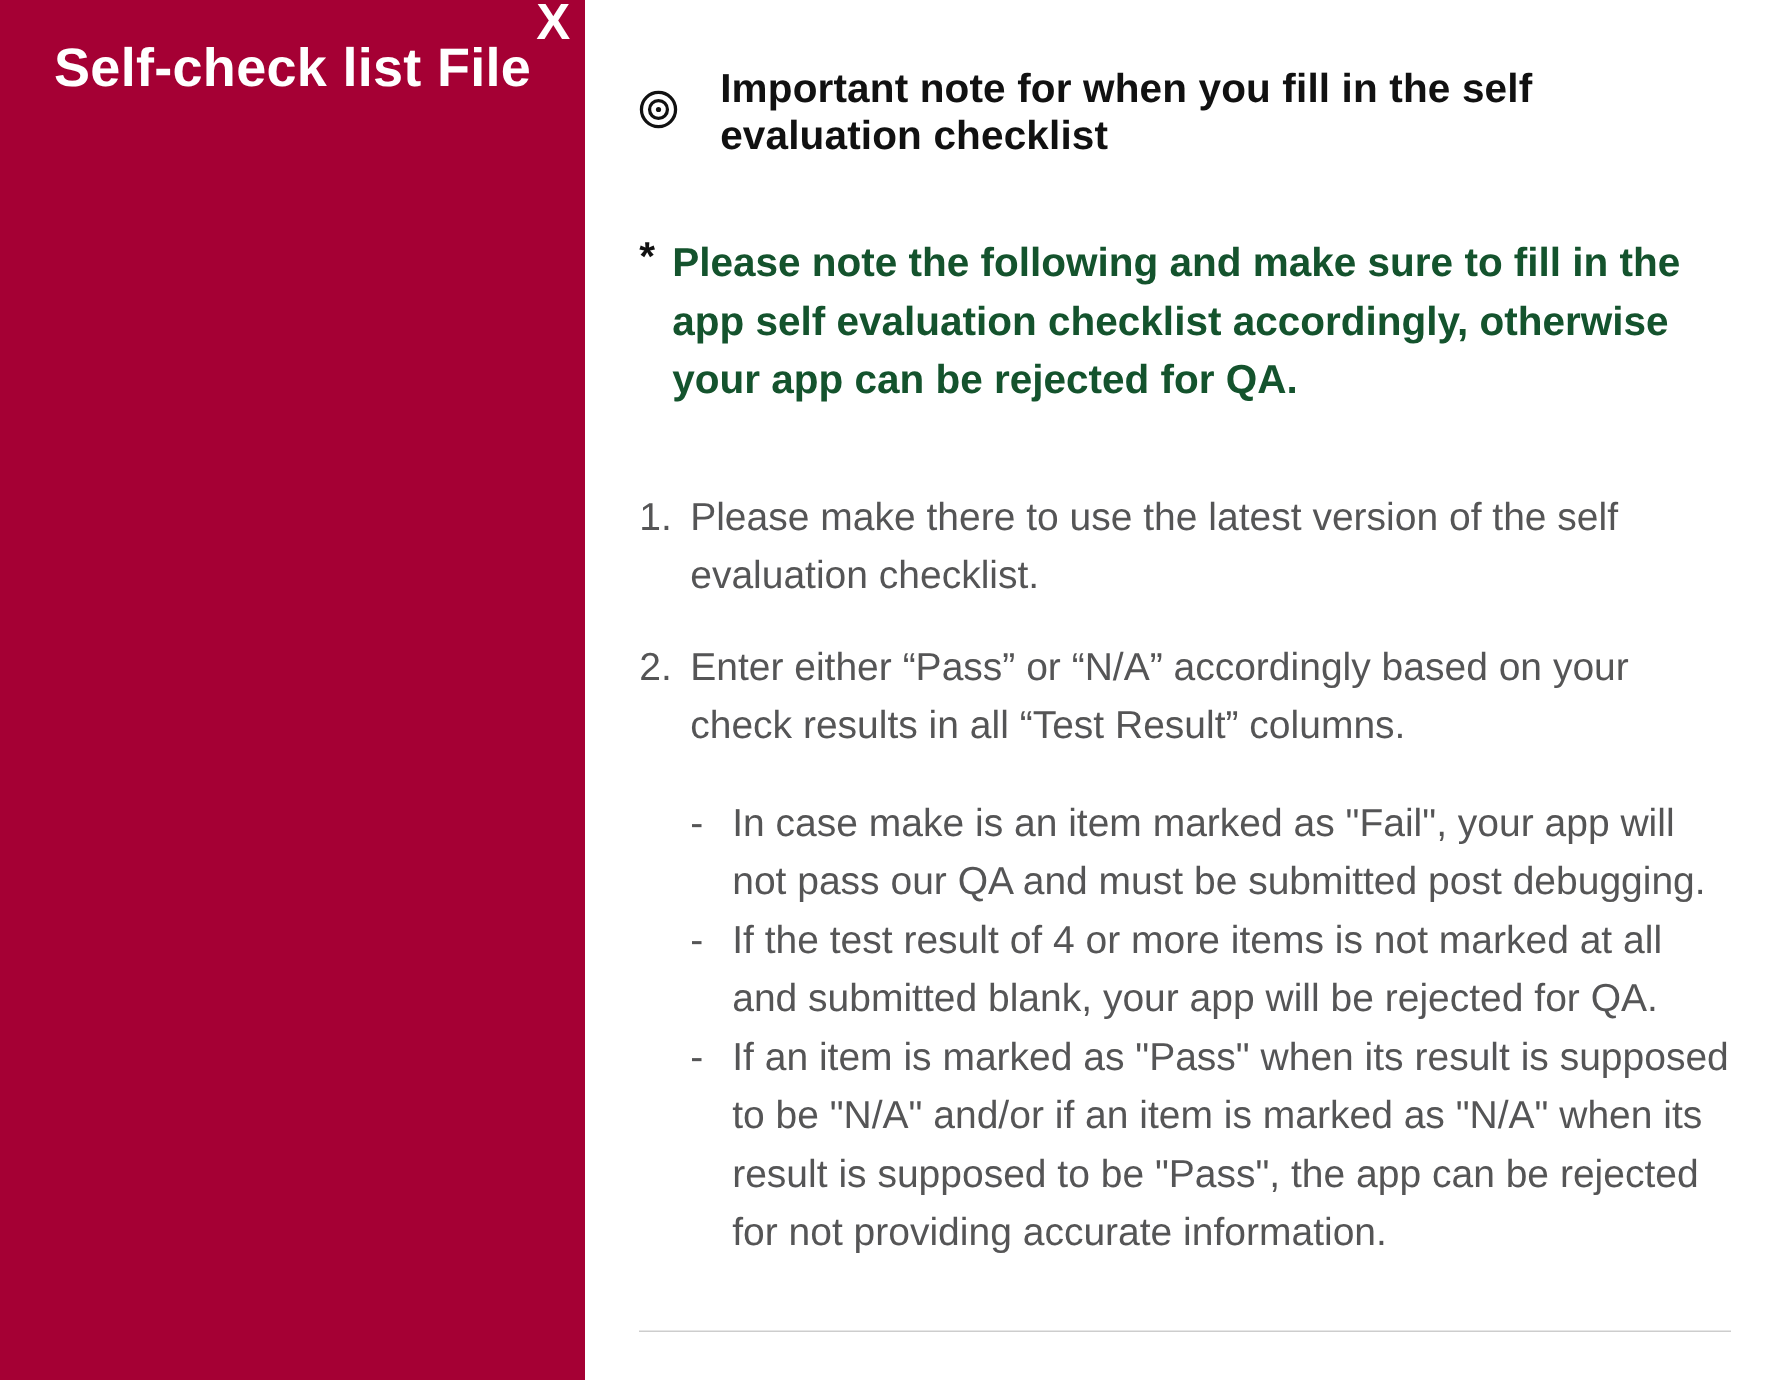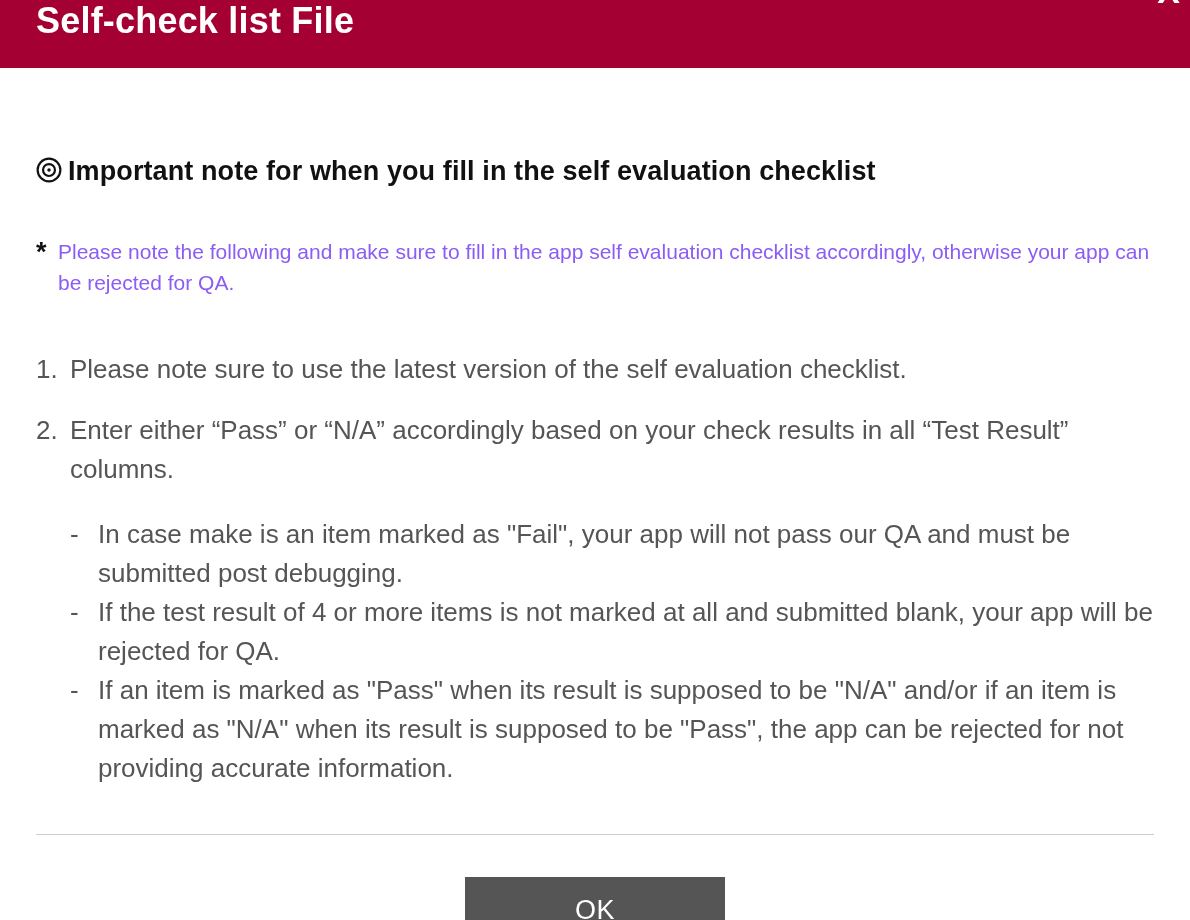--- a/index.html
+++ b/index.html
@@ -11,21 +11,20 @@
     font-family: -apple-system, BlinkMacSystemFont, "Segoe UI", Helvetica, Arial, sans-serif;
     width: 1190px;
     height: 920px;
     background: #ffffff;
     overflow: hidden;
   }
   .dialog {
     width: 100%;
     height: 100%;
     display: flex;
-    flex-direction: column;
     justify-content: center;
   }
   .header {
     background: #a50034;
     color: #ffffff;
     padding: 24px 36px 26px 36px;
     position: relative;
   }
   .header-title {
     font-size: 36px;
@@ -43,23 +42,22 @@
     line-height: 1;
     font-family: Arial, sans-serif;
   }
   .body {
     padding: 44px 36px 0 36px;
     flex: 1;
   }
   .note-line {
     display: flex;
     align-items: center;
-    gap: 6px;
+    gap: 28px;
     margin-bottom: 50px;
-    margin-top: 44px;
   }
   .bullseye-icon {
     width: 26px;
     height: 26px;
     flex-shrink: 0;
   }
   .note-text {
     font-size: 27px;
     font-weight: 700;
     color: #111111;
@@ -70,23 +68,23 @@
     margin-bottom: 52px;
   }
   .warning-asterisk {
     font-size: 27px;
     font-weight: 700;
     color: #111111;
     width: 22px;
     flex-shrink: 0;
   }
   .warning-text {
-    font-size: 21px;
-    font-weight: 400;
-    color: #8b5cf6;
+    font-size: 27px;
+    font-weight: 700;
+    color: #14532d;
     line-height: 1.45;
   }
   .list-item {
     display: flex;
     font-size: 26px;
     color: #555556;
     line-height: 1.5;
     margin-bottom: 22px;
   }
   .list-num {
@@ -160,21 +158,21 @@
       <span class="note-text">Important note for when you fill in the self evaluation checklist</span>
     </div>
 
     <div class="warning-block">
       <span class="warning-asterisk">*</span>
       <span class="warning-text">Please note the following and make sure to fill in the app self evaluation checklist accordingly, otherwise your app can be rejected for QA.</span>
     </div>
 
     <div class="list-item">
       <span class="list-num">1.</span>
-      <span class="list-text">Please note sure to use the latest version of the self evaluation checklist.</span>
+      <span class="list-text">Please make there to use the latest version of the self evaluation checklist.</span>
     </div>
 
     <div class="list-item">
       <span class="list-num">2.</span>
       <span class="list-text">Enter either “Pass” or “N/A” accordingly based on your check results in all “Test Result” columns.</span>
     </div>
 
     <div class="sub-list">
       <div class="sub-item">
         <span class="sub-dash">-</span>

